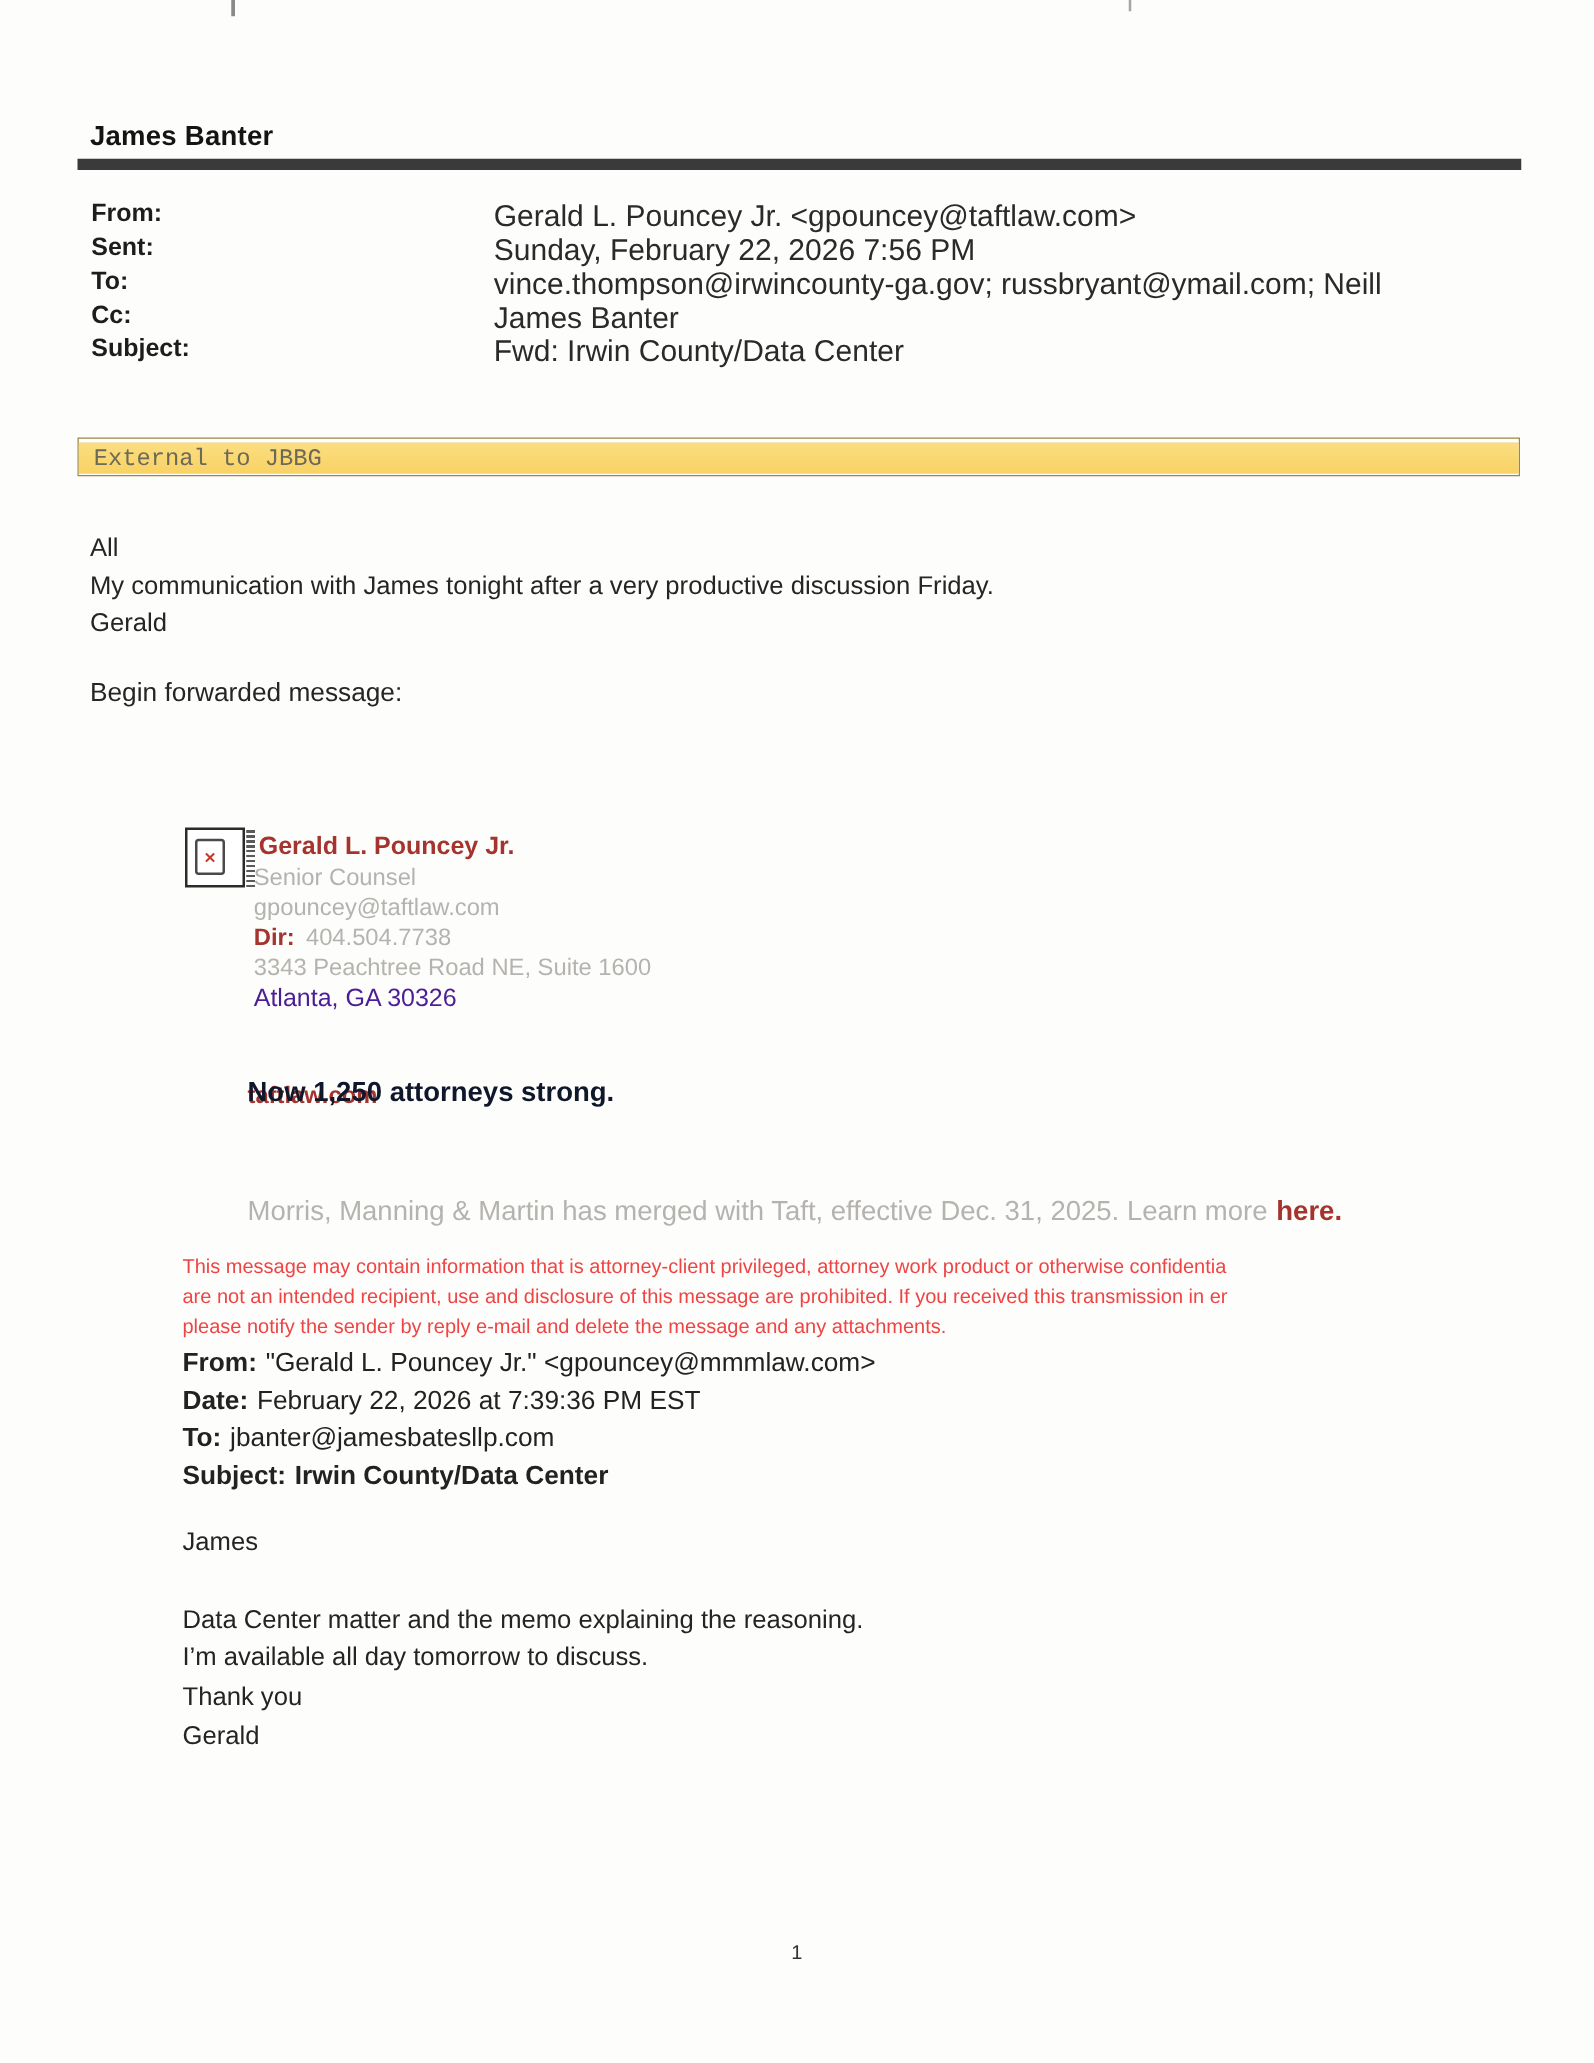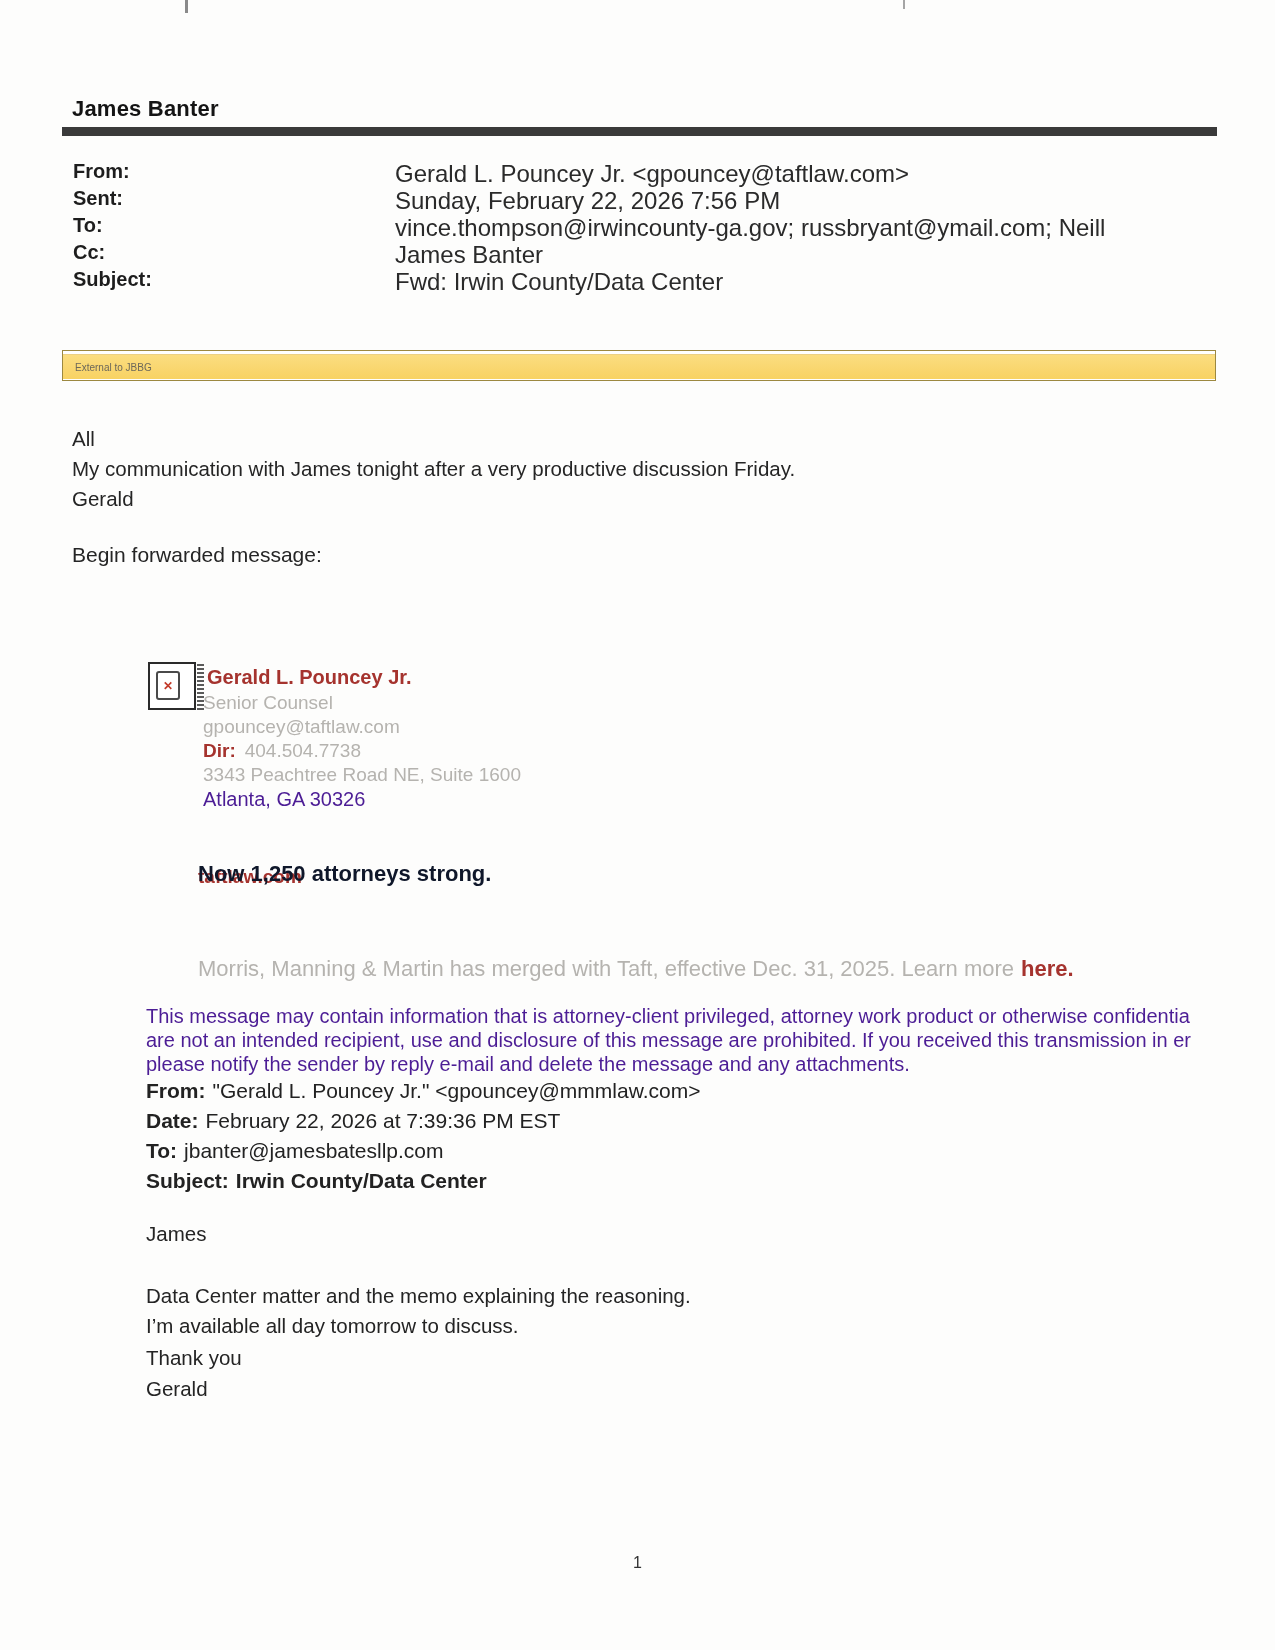--- a/index.html
+++ b/index.html
@@ -31,21 +31,21 @@
   
   .banner{
     position:absolute;left:62px;top:350px;width:1154px;height:31px;
     border:1px solid #9c8840;background:#ffffff;box-sizing:border-box;
     padding-top:3px;
   }
   .banner-fill{
     height:24px;background:linear-gradient(180deg,#fbdd80 0%,#f8d263 100%);
     border-top:1px solid #ecd083;
     display:flex;align-items:center;padding-left:12px;
-    font-size:10px;color:#6c685a;
+    font-size:19px;color:#6c685a;font-family:Liberation Mono, monospace;
   }
 
   
   .intro-1{left:72px;top:427px;font-size:20.5px;}
   .intro-2{left:72px;top:457px;font-size:20.5px;}
   .intro-3{left:72px;top:487px;font-size:20.5px;}
 
   .fwd-notice{left:72px;top:543px;font-size:21px;}
 
   
@@ -66,21 +66,21 @@
   .sig-dir{left:203px;top:740px;font-size:19px;color:#b5b3af;}
   .sig-dir-label{color:#a5332e;font-weight:bold;margin-right:9px;}
   .sig-addr1{left:203px;top:764px;font-size:19px;color:#b5b3af;}
   .sig-addr2{left:203px;top:788px;font-size:20px;color:#4c1d95;}
   .sig-site{left:198px;top:866px;font-size:19px;font-weight:bold;color:#a5332e;}
   .sig-tagline{left:198px;top:861px;font-size:22px;font-weight:bold;color:#0f172a;}
   .sig-merger{left:198px;top:956px;font-size:22px;color:#b5b3af;}
   .sig-merger-link{color:#a5332e;font-weight:bold;margin-left:7px;}
 
   
-  .disc{left:146px;font-size:20px;color:#4c1d95;}
+  .disc{left:146px;font-size:16px;color:#ef4444;}
   .disc-1{top:1005px;}
   .disc-2{top:1029px;}
   .disc-3{top:1053px;}
 
   
   .fh{left:146px;font-size:21px;color:#222;}
   .fh-label{font-weight:bold;margin-right:7px;}
   .fh-1{top:1079px;}
   .fh-2{top:1109px;}
   .fh-3{top:1139px;}

